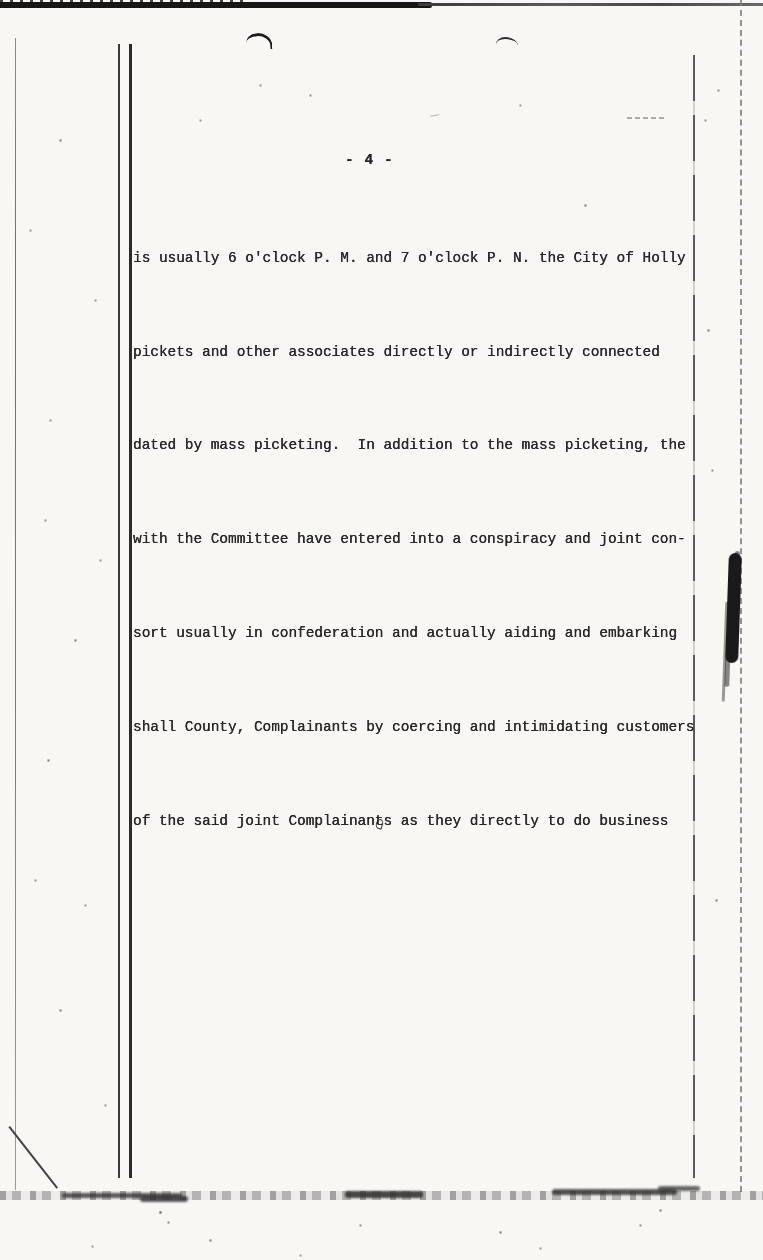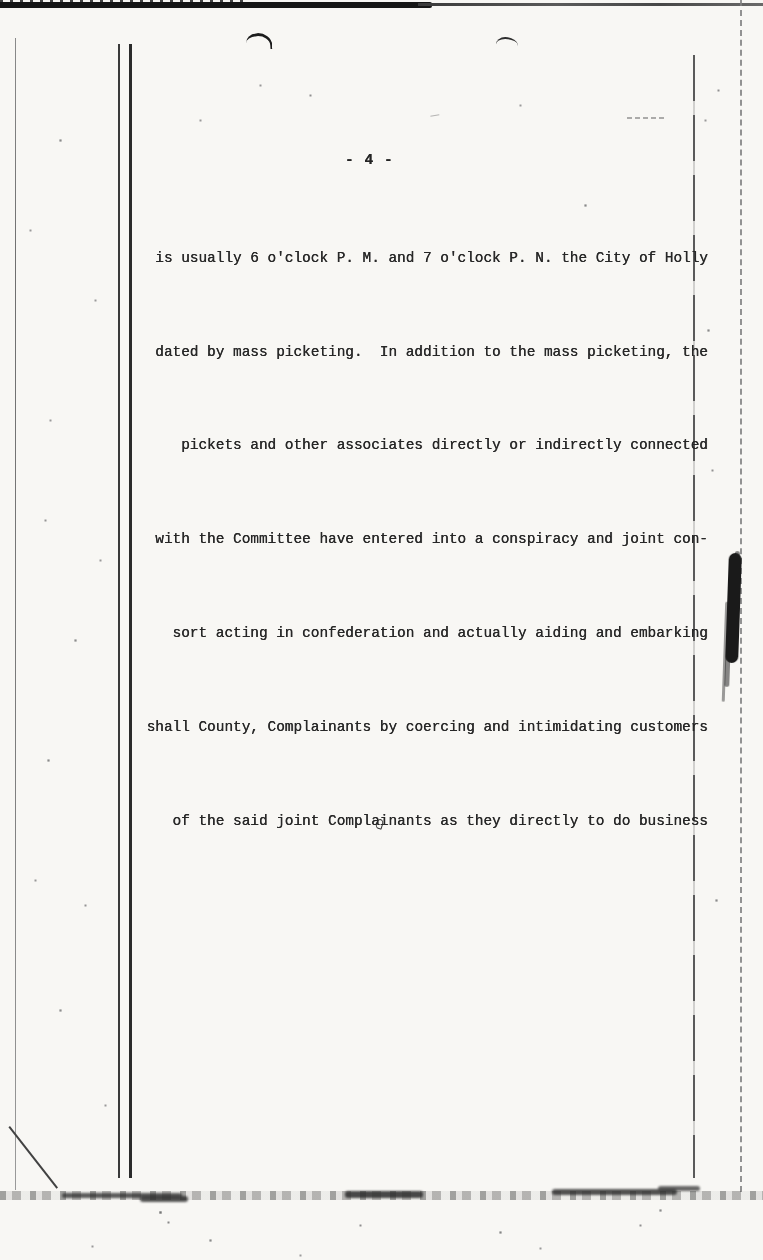--- a/index.html
+++ b/index.html
@@ -112,21 +112,21 @@
     font-size:14.6px;font-weight:bold;color:#242424;
     letter-spacing:1px;white-space:pre;
     text-shadow:0 0 .5px rgba(30,30,30,.75);
   }
   .body-text{
     position:absolute;left:133px;top:180px;width:575px;
     font-size:14.4px;line-height:31.31px;
     color:#272727;white-space:pre;
     text-shadow:0 0 .45px rgba(35,35,35,.8), .3px .2px .4px rgba(35,35,35,.45);
   }
-  .text-line{height:31.31px;text-align:right;}
+  .text-line{height:31.31px;}
 </style>
 </head>
 <body>
 
 <div class="page">
 
   <div class="top-edge-band"></div>
   <div class="top-edge-band-right"></div>
   <div class="top-edge-dots"></div>
   <div class="curve-mark-left"></div>
@@ -145,24 +145,24 @@
   <div class="band-cluster bc5"></div>
   <div class="faint-dash"></div>
   <div class="faint-mark"></div>
   <div class="stray-ink-mark"></div>
   <div class="specks"></div>
 
   <div class="page-number">- 4 -</div>
 
   <div class="body-text">
     <div class="text-line">is usually 6 o'clock P. M. and 7 o'clock P. N. the City of Holly</div>
+    <div class="text-line">pickets and other associates directly or indirectly connected</div>
     <div class="text-line">dated by mass picketing.  In addition to the mass picketing, the</div>
-    <div class="text-line">pickets and other associates directly or indirectly connected</div>
     <div class="text-line">with the Committee have entered into a conspiracy and joint con-</div>
-    <div class="text-line">sort acting in confederation and actually aiding and embarking</div>
+    <div class="text-line">sort usually in confederation and actually aiding and embarking</div>
     <div class="text-line">shall County, Complainants by coercing and intimidating customers</div>
     <div class="text-line">of the said joint Complainants as they directly to do business</div>
     
     
     
     
     
     
     
     

